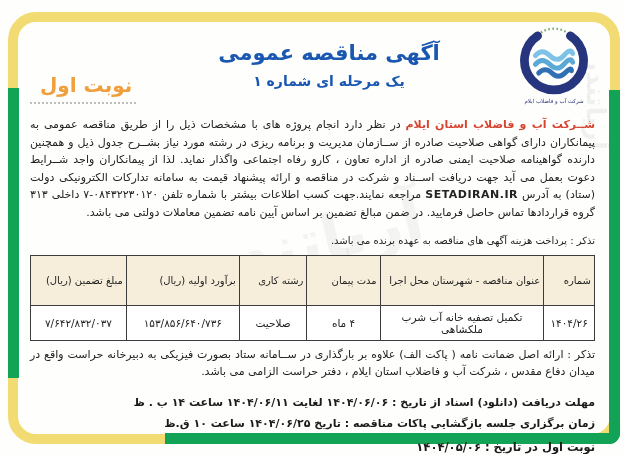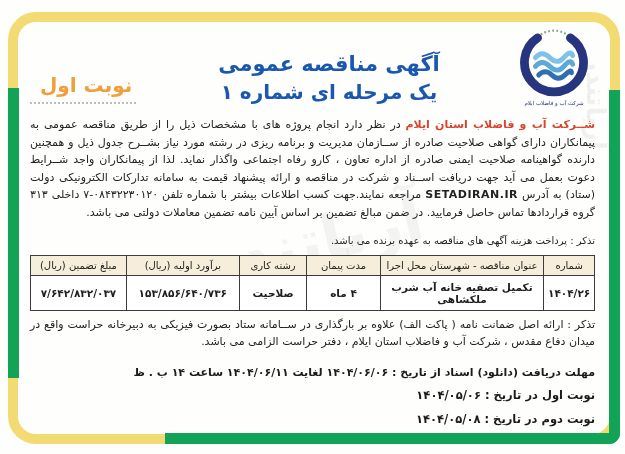--- a/index.html
+++ b/index.html
@@ -14,39 +14,39 @@
   .green-bottom{position:absolute;right:5px;bottom:10px;width:455px;height:11px;background:#12a356;
                 border-bottom-right-radius:22px;}
   .watermark{position:absolute;top:205px;left:50%;transform:translateX(-50%) rotate(-13deg);
              font-size:62px;font-weight:bold;letter-spacing:10px;color:rgba(60,60,60,0.06);
              white-space:nowrap;z-index:0;}
   .watermark2{position:absolute;top:150px;right:14px;transform:rotate(90deg);transform-origin:right top;
              font-size:26px;font-weight:bold;letter-spacing:6px;color:rgba(60,60,60,0.07);
              white-space:nowrap;z-index:0;}
   .content{position:absolute;left:30px;top:24px;right:30px;bottom:20px;z-index:2;}
   
-  .masthead{display:flex;align-items:flex-end;height:82px;}
+  .masthead{display:flex;align-items:center;height:82px;}
   .logo-col{width:82px;text-align:center;flex:0 0 auto;}
   .logo-caption{font-size:5.5px;color:#27357f;margin-top:-2px;}
   .titles{flex:1;text-align:center;color:#1a57b0;font-weight:bold;padding-top:4px;}
   .title1{font-size:21px;line-height:28px;}
-  .title2{font-size:20px;line-height:28px;}
+  .title2{font-size:14px;line-height:28px;}
   .round-col{width:115px;flex:0 0 auto;align-self:flex-end;text-align:left;padding-bottom:2px;}
   .round{display:inline-block;font-size:20px;font-weight:bold;color:#f09f3c;
          border-bottom:2px dotted #bdbdbd;padding:0 4px 5px 10px;}
   
   .bodytext{font-size:11px;line-height:17.5px;text-align:justify;color:#222;margin-top:10px;}
   .red{color:#d6432f;font-weight:bold;}
   .latin{font-family:"DejaVu Sans",sans-serif;font-weight:bold;letter-spacing:.5px;}
   .feenote{font-size:10px;line-height:17.5px;color:#222;}
   
   table{width:100%;border-collapse:collapse;margin-top:5px;direction:rtl;}
   th,td{border:1.2px solid #3c3c3c;text-align:center;vertical-align:middle;color:#1d1d1d;}
-  th{background:#f6eedb;font-weight:normal;font-size:10px;padding:4px 3px;}
-  td{background:#fff;font-weight:bold;font-size:10.5px;padding:5px 3px;}
+  th{background:#f6eedb;font-weight:normal;font-size:10px;padding:19px 3px;text-align:right;}
+  td{background:#fff;font-weight:normal;font-size:10.5px;padding:5px 3px;}
   .c-num{width:9%;} .c-title{width:29%;} .c-dur{width:13%;} .c-field{width:12%;}
   .c-est{width:20%;} .c-gua{width:17%;}
   
   .guarantee{font-size:11px;line-height:17.5px;text-align:justify;color:#222;margin-top:5px;}
   .schedule{margin-top:3px;}
   .sched-line{font-size:11px;font-weight:bold;color:#1b1b1b;line-height:21.5px;}
   .pub-line{font-size:11.5px;font-weight:bold;color:#1b1b1b;line-height:24px;}
 </style>
 </head>
 <body>
@@ -113,18 +113,19 @@
           <td>۱۵۳/۸۵۶/۶۴۰/۷۳۶</td>
           <td>۷/۶۴۲/۸۳۲/۰۳۷</td>
         </tr>
       </tbody>
     </table>
 
     <p class="guarantee">تذکر : ارائه اصل ضمانت نامه ( پاکت الف) علاوه بر بارگذاری در ســامانه ستاد بصورت فیزیکی به دبیرخانه حراست واقع در میدان دفاع مقدس ، شرکت آب و فاضلاب استان ایلام ، دفتر حراست الزامی می باشد.</p>
 
     <div class="schedule">
       <div class="sched-line">مهلت دریافت (دانلود) اسناد از تاریخ : ۱۴۰۴/۰۶/۰۶ لغایت ۱۴۰۴/۰۶/۱۱ ساعت ۱۴ ب . ظ</div>
+      <div class="sched-line">زمان برگزاری جلسه بازگشایی پاکات مناقصه : تاریخ ۱۴۰۴/۰۶/۲۵ ساعت ۱۰ ق.ظ</div>
       <div class="pub-line">نوبت اول در تاریخ : ۱۴۰۴/۰۵/۰۶</div>
       <div class="pub-line">نوبت دوم در تاریخ : ۱۴۰۴/۰۵/۰۸</div>
     </div>
 
   </div>
 </div>
 
 </body></html>

